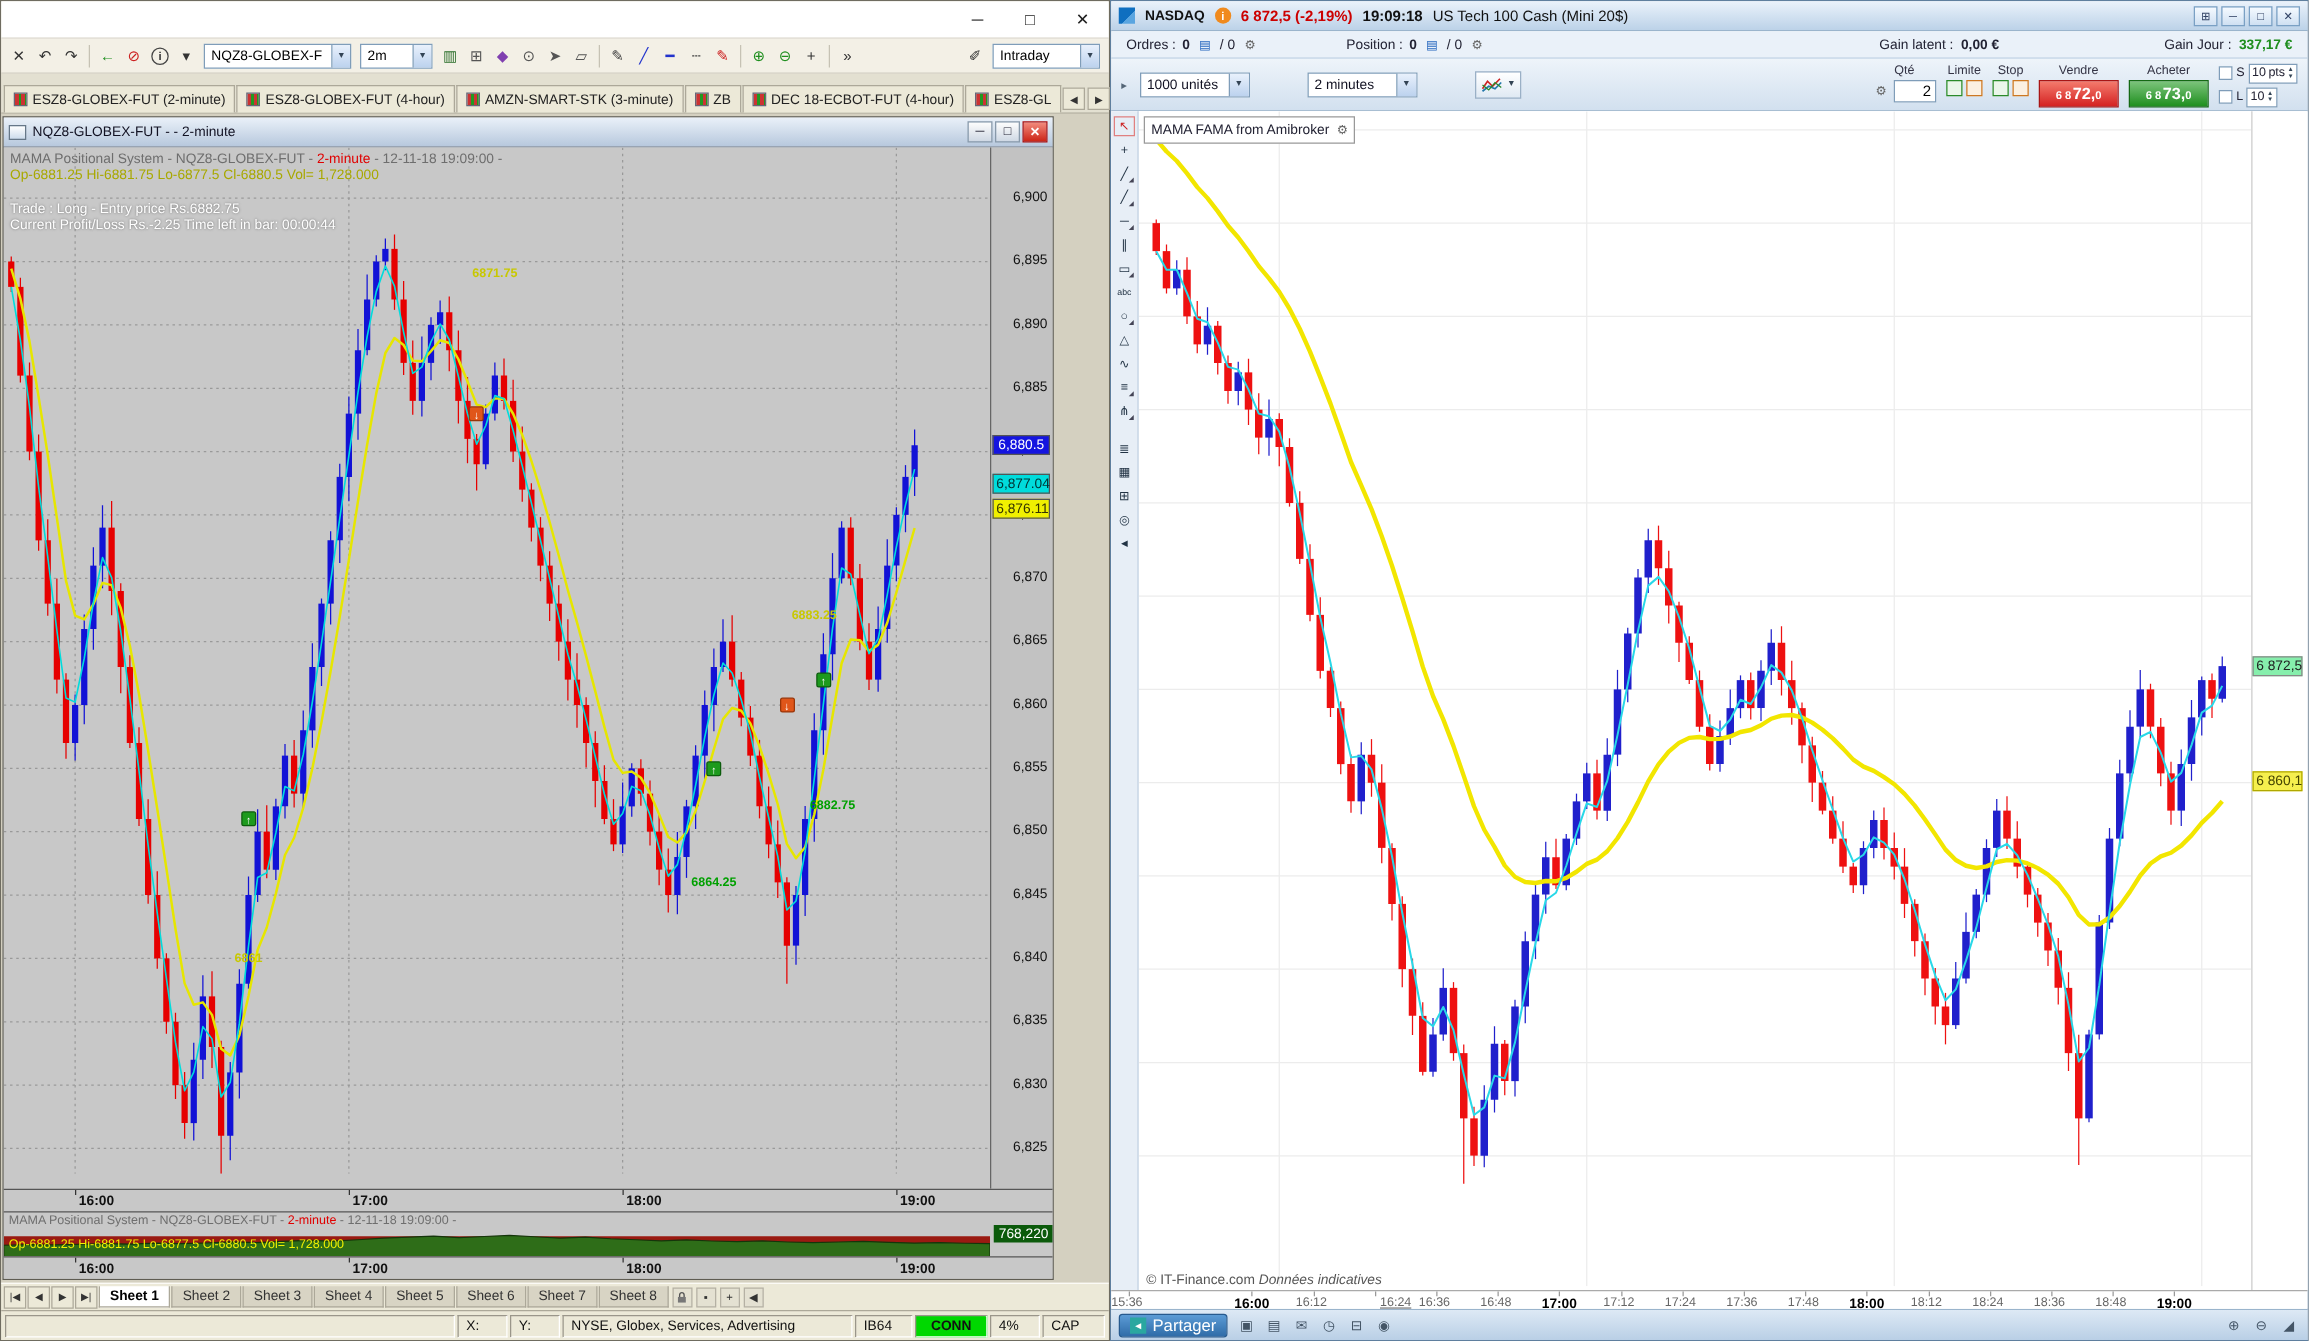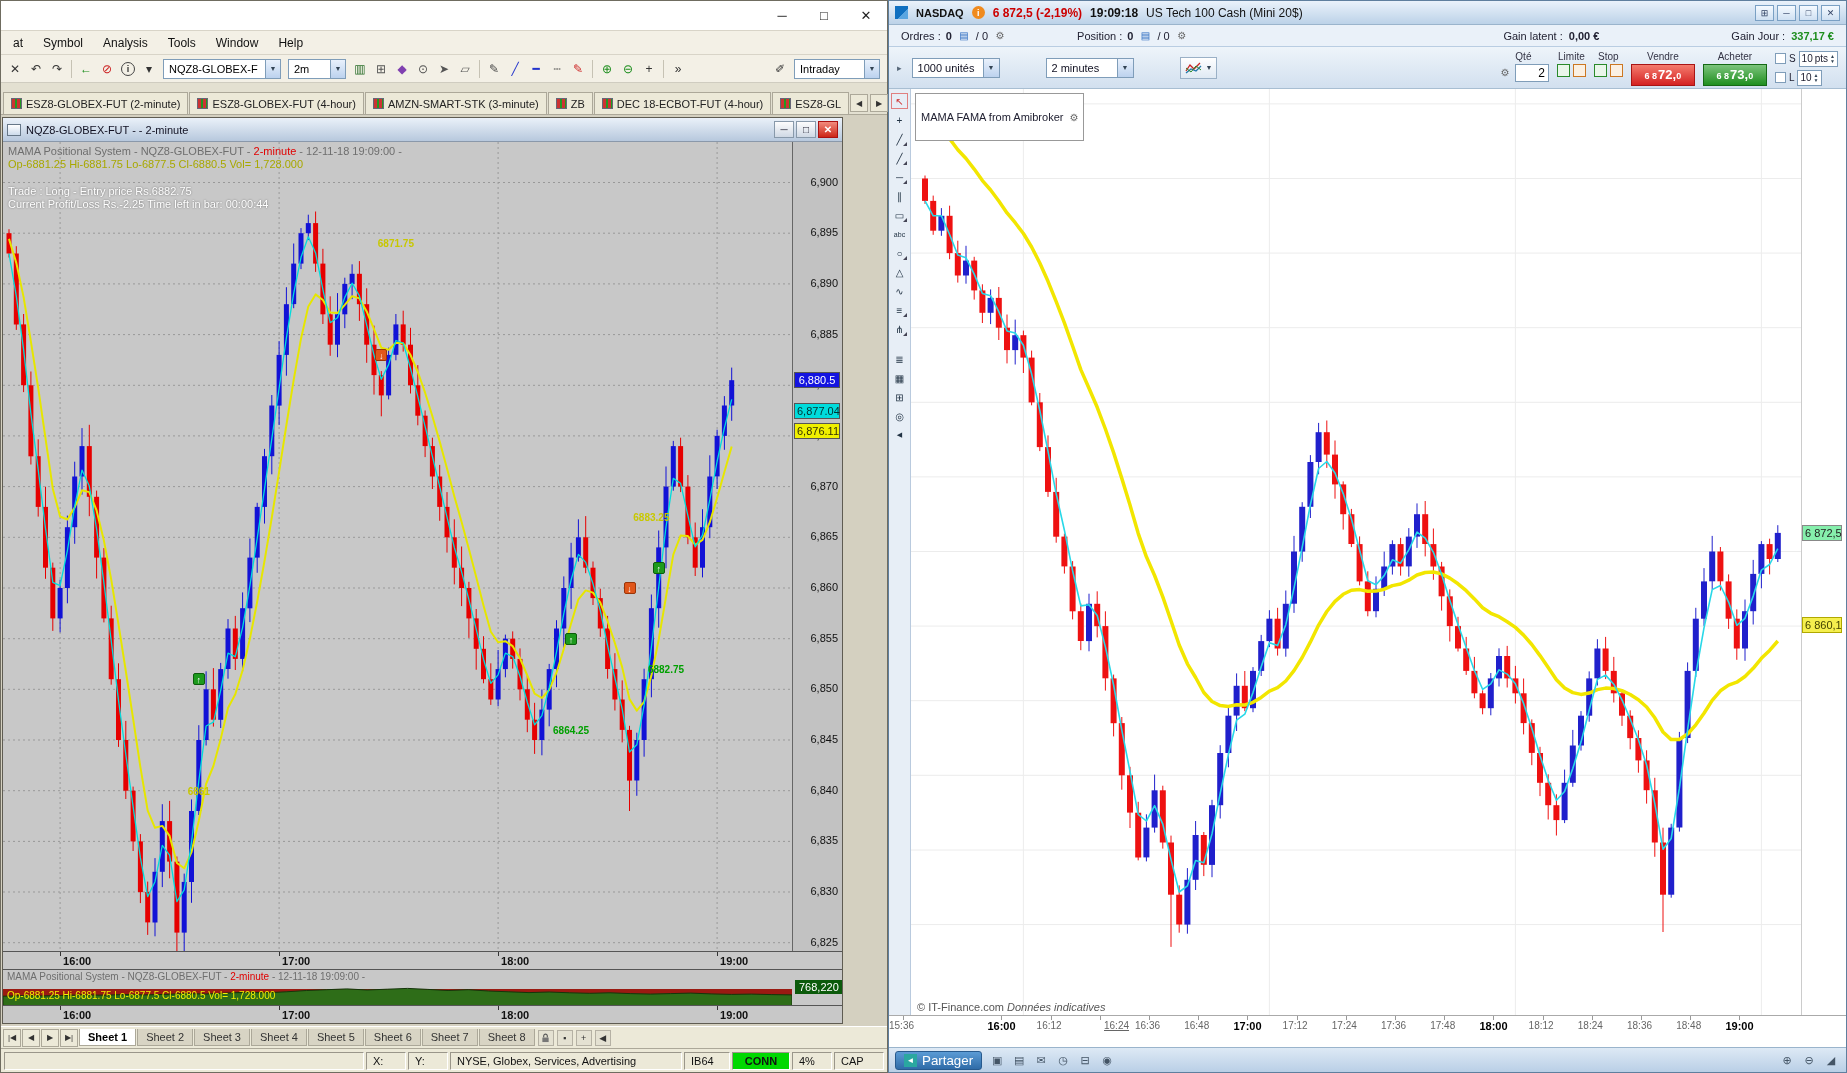--- a/index.html
+++ b/index.html
@@ -109,55 +109,47 @@
   .spin .arrows{display:flex;flex-direction:column;font-size:5px;line-height:5px;color:#345;}
   .rw-chart{flex:1;display:flex;min-height:0;background:#fff;}
   .rw-palette{width:22px;background:#e7eef6;border-right:1px solid #b9cade;display:flex;flex-direction:column;align-items:center;padding-top:4px;gap:3px;}
   .pal{width:17px;height:16px;display:flex;align-items:center;justify-content:center;font-size:10px;color:#234;position:relative;border:1px solid transparent;}
   .pal.active{border-color:#e08080;color:#c22;}
   .pal.small{font-size:7px;}
   .pal .corner{position:absolute;right:0;bottom:0;width:0;height:0;border-left:4px solid transparent;border-bottom:4px solid #445;}
   .pal-sep{height:8px;}
   .rw-plot{position:relative;width:890px;overflow:hidden;background:#fff;}
   .rw-plot svg{position:absolute;left:0;top:0;}
-  .ind-tag{position:absolute;left:4px;top:4px;background:#fff;border:1px solid #999;padding:17px 5px;font-size:11px;color:#223;display:flex;align-items:center;gap:6px;z-index:2;}
+  .ind-tag{position:absolute;left:4px;top:4px;background:#fff;border:1px solid #999;padding:4px 5px;font-size:11px;color:#223;display:flex;align-items:center;gap:6px;z-index:2;}
   .watermark{position:absolute;left:6px;bottom:2px;font-size:11px;color:#555;z-index:2;}
   .watermark .it{font-style:italic;}
   .rw-axis{flex:1;position:relative;background:#fff;border-left:1px solid #ccc;font-size:11px;color:#444;}
   .rw-axis .axis-label{right:auto;left:4px;padding-left:44px;}
   .rw-axis .badge{left:0;right:4px;}
-  .rw-timeaxis{height:32px;position:relative;border-top:1px solid #aaa;background:#fff;overflow:hidden;}
+  .rw-timeaxis{height:15px;position:relative;border-top:1px solid #aaa;background:#fff;overflow:hidden;}
   .rt-label{position:absolute;top:4px;font-size:10px;color:#666;}
   .rt-label.bold{font-weight:bold;color:#000;font-size:11px;}
   .rw-timeaxis .tick{background:#999;}
   .rw-bottombar{height:25px;background:linear-gradient(#dde9f5,#b9cfe6);border-top:1px solid #9ab4cc;display:flex;align-items:center;gap:6px;padding:0 6px;font-size:11px;}
   .share-btn{height:19px;background:linear-gradient(#5b9bd5,#2f6ca8);color:#fff;border:1px solid #275a8e;border-radius:3px;display:flex;align-items:center;gap:5px;padding:0 8px;}
   .share-ico{width:13px;height:13px;background:#2aa7a0;color:#fff;font-size:8px;display:flex;align-items:center;justify-content:center;}
   .bb-ico{width:18px;height:17px;display:flex;align-items:center;justify-content:center;color:#456;font-size:11px;}
   .bb-spacer{flex:1;}
 </style>
 </head>
 <body>
 
 <div id="stage">
 
   <section class="appwin lw">
     <div class="lw-titlebar">
       <span class="cbtn">─</span>
       <span class="cbtn">□</span>
       <span class="cbtn">✕</span>
     </div>
-    <div class="lw-menubar" id="lw-menu">
-        <span class="menu-item">at</span>
-        <span class="menu-item">Symbol</span>
-        <span class="menu-item">Analysis</span>
-        <span class="menu-item">Tools</span>
-        <span class="menu-item">Window</span>
-        <span class="menu-item">Help</span>
-      </div>
     <div class="lw-toolbar">
       <span id="lw-tbg1" style="display:flex;align-items:center;gap:1px">
           <span class="tbico">✕</span>
           <span class="tbico">↶</span>
           <span class="tbico">↷</span>
           <span class="tbsep"></span>
           <span class="tbico" style="color: rgb(30, 142, 30);">←</span>
           <span class="tbico" style="color: rgb(204, 32, 32);">⊘</span>
           <span class="tbico circ">i</span>
           <span class="tbico">▾</span>

